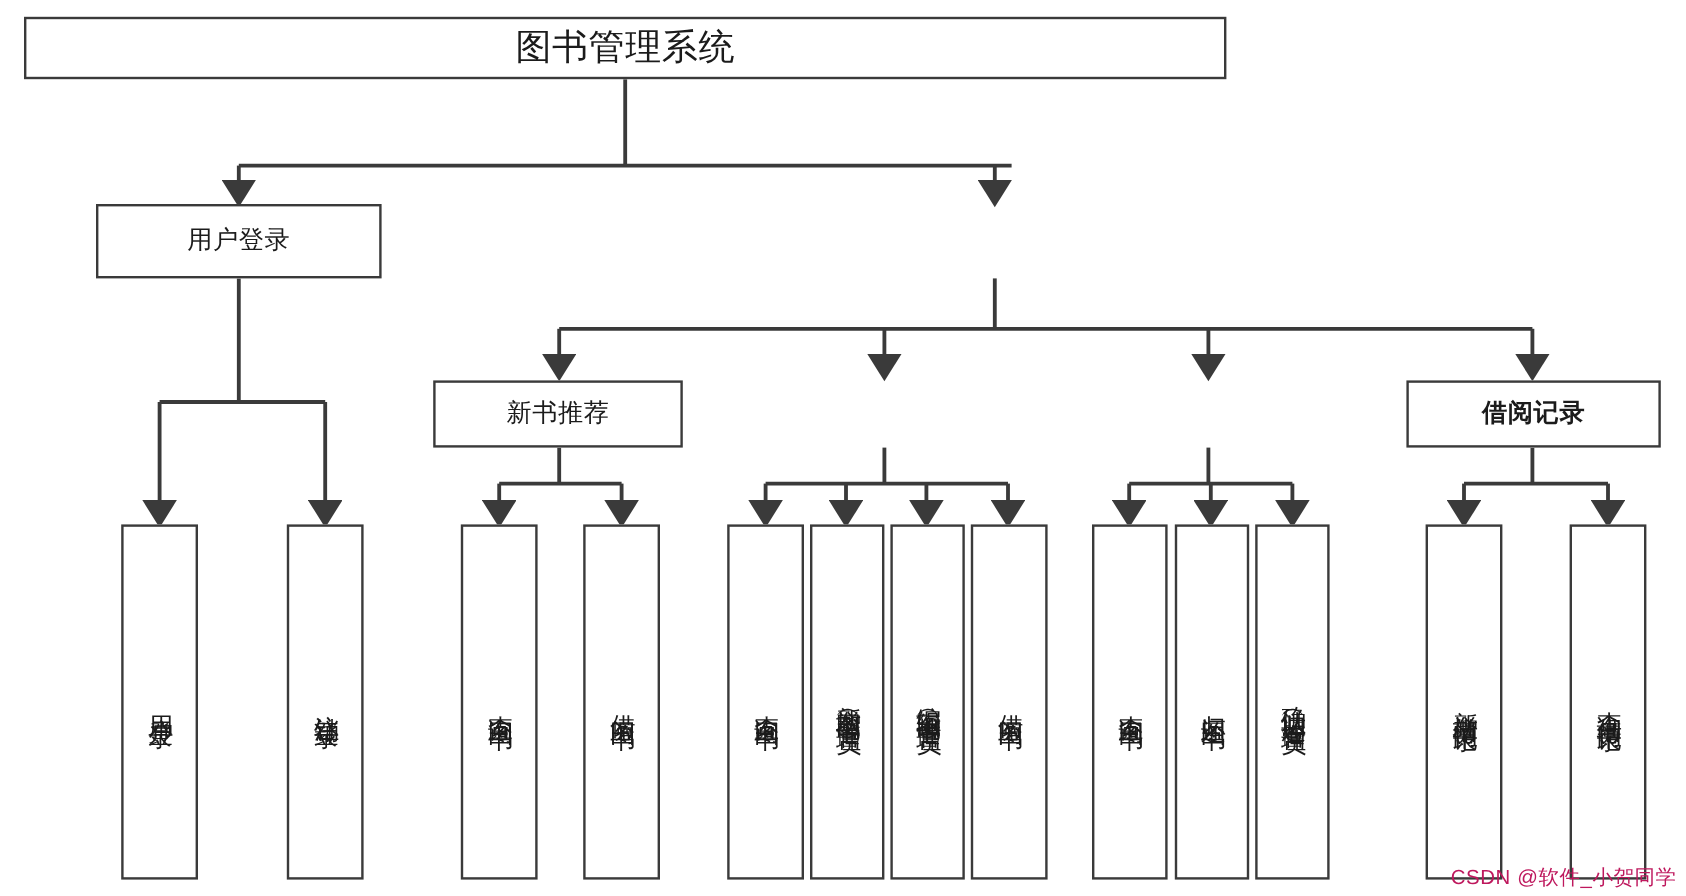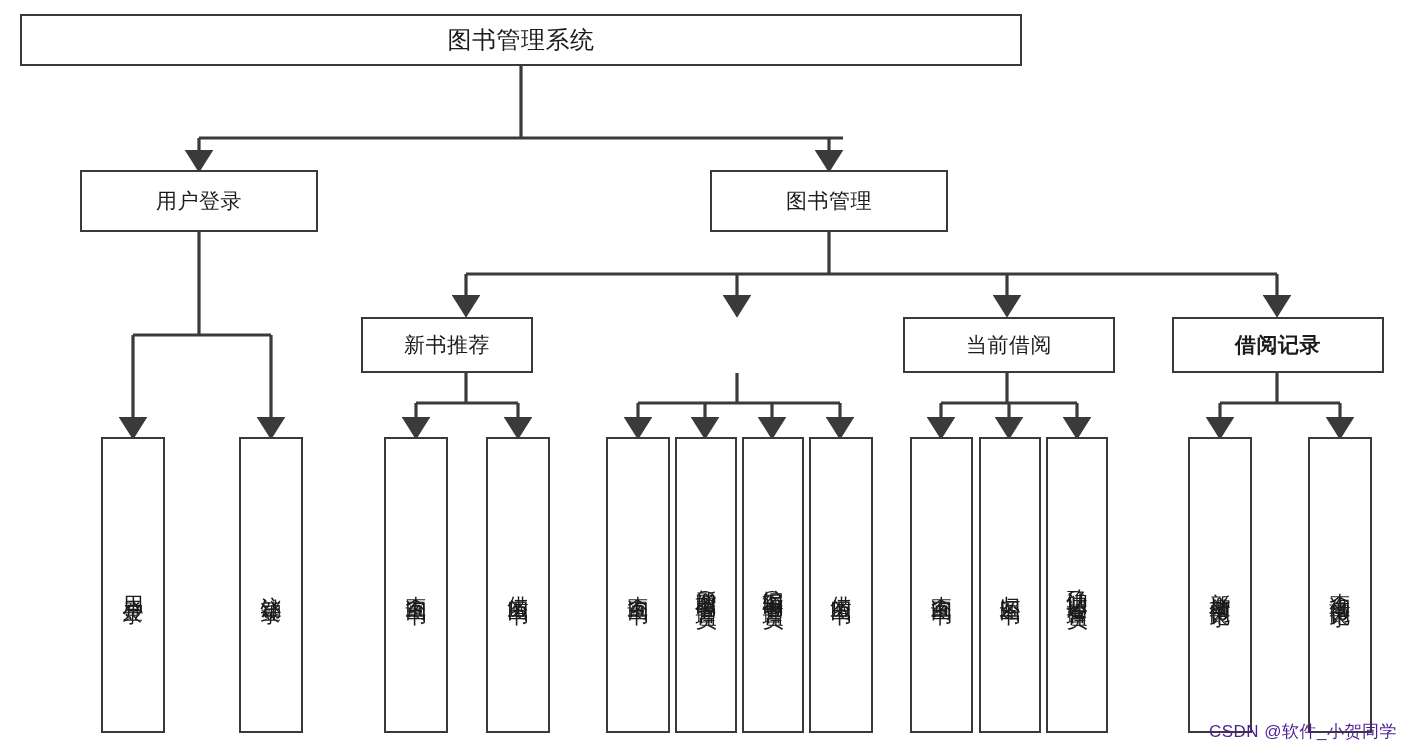--- a/index.html
+++ b/index.html
@@ -42,27 +42,27 @@
     white-space: nowrap;
     text-align: center;
   }
   .node-box.vertical .node-label {
     writing-mode: vertical-rl;
     text-orientation: upright;
     letter-spacing: 3px;
     font-size: 21px;
   }
   .node-box.root .node-label {
-    font-size: 24px;
+    font-size: 30px;
   }
   #watermark {
     position: absolute;
     right: 8px;
     bottom: 4px;
-    color: #4c1d95;
+    color: #be185d;
     font-size: 17px;
     letter-spacing: 0.5px;
     z-index: 6;
     white-space: nowrap;
   }
 </style>
 </head>
 <body>
 
 <div id="diagram-root">
@@ -117,29 +117,23 @@
     </g>
   </svg>
 
   <div class="node-box root" style="left:20px; top:14px; width:1002px; height:52px;">
     <span class="node-label">图书管理系统</span>
   </div>
 
   <div class="node-box" style="left:80px; top:170px; width:238px; height:62px;">
     <span class="node-label">用户登录</span>
   </div>
-  <div class="node-box" style="left:710px; top:170px; width:238px; height:62px;">
-    <span class="node-label">图书管理</span>
-  </div>
 
-  <div class="node-box" style="left:361px; top:317px; width:172px; height:56px;">
+  <div class="node-box" style="left:361px; top:317px; width:208px; height:56px;">
     <span class="node-label">新书推荐</span>
-  </div>
-  <div class="node-box" style="left:903px; top:317px; width:212px; height:56px;">
-    <span class="node-label">当前借阅</span>
   </div>
   <div class="node-box" style="left:1172px; top:317px; width:212px; height:56px;font-weight:bold;">
     <span class="node-label">借阅记录</span>
   </div>
 
   <div class="node-box vertical" style="left:101px; top:437px; width:64px; height:296px;">
     <span class="node-label">用户登录</span>
   </div>
   <div class="node-box vertical" style="left:239px; top:437px; width:64px; height:296px;">
     <span class="node-label">注销登录</span>

